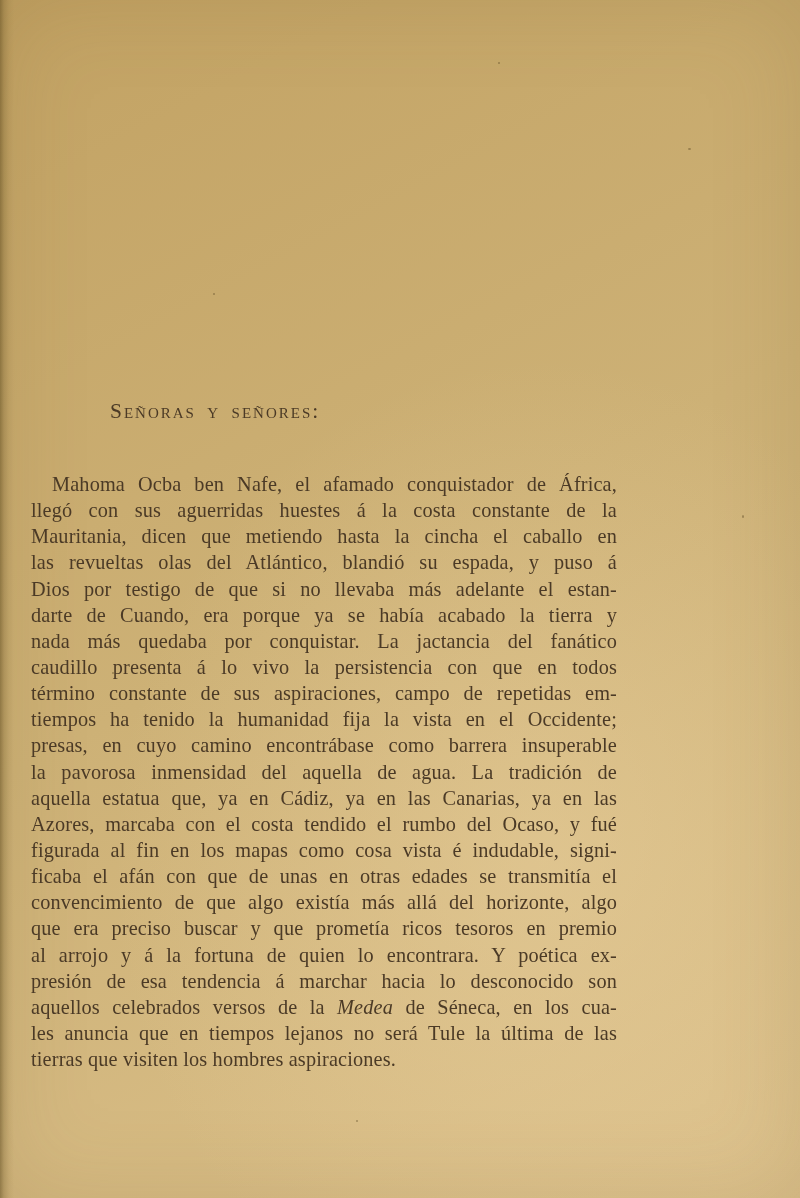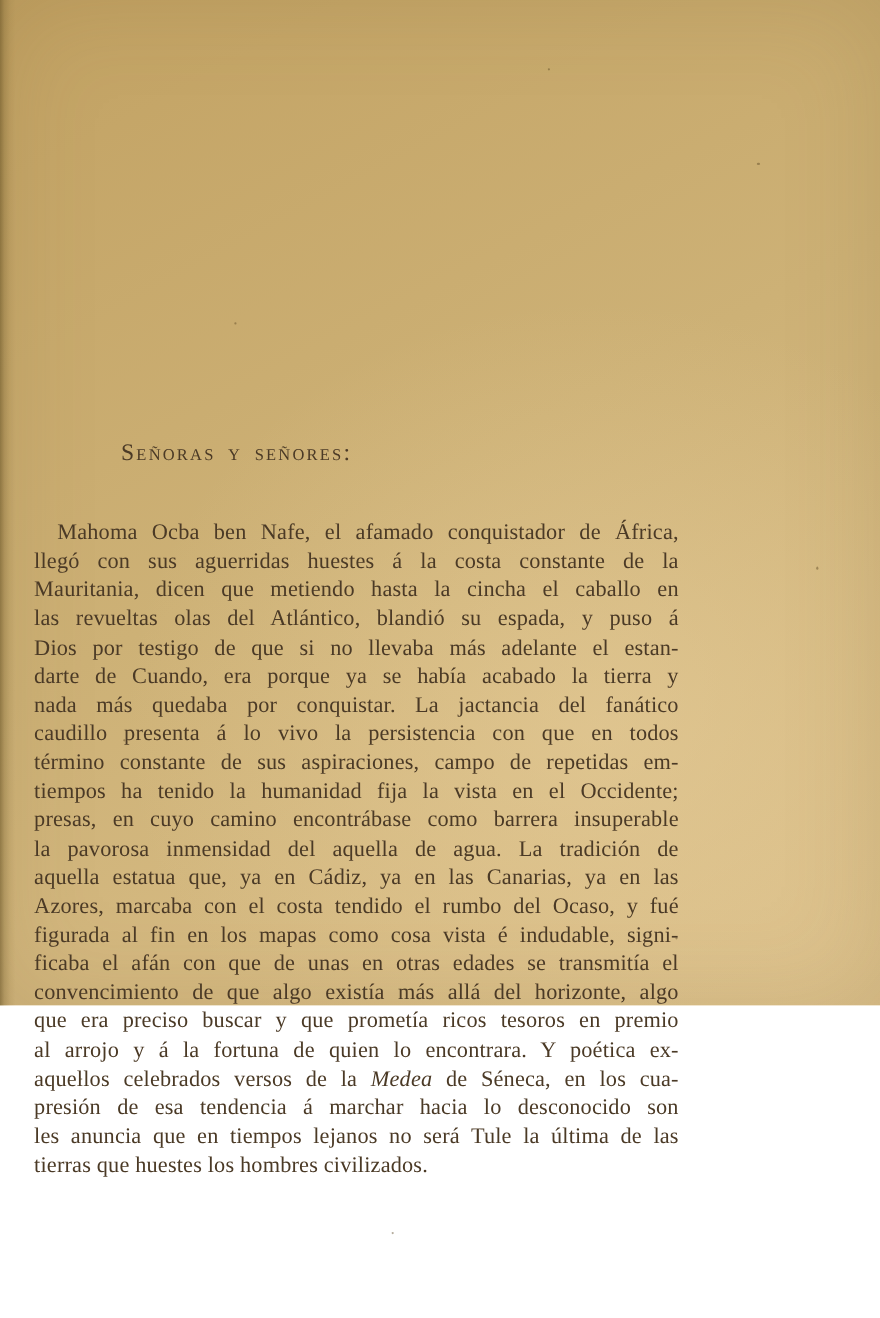--- a/index.html
+++ b/index.html
@@ -10,21 +10,21 @@
   }
   * { margin: 0; padding: 0; box-sizing: border-box; }
   html, body { width: 800px; height: 1198px; }
   body {
     font-family: "Liberation Serif", "DejaVu Serif", serif;
     overflow: hidden;
   }
   .page {
     position: relative;
     width: 800px;
-    height: 914px;
+    height: 1198px;
     background:
       radial-gradient(ellipse 90% 70% at 68% 72%, rgba(235, 210, 160, 0.45) 0%, rgba(235,210,160,0) 60%),
       linear-gradient(152deg, var(--paper-dark) 0%, var(--paper) 48%, var(--paper-light) 100%);
     box-shadow: inset 0 0 90px rgba(120, 95, 45, 0.18);
   }
   .gutter {
     position: absolute;
     left: 0; top: 0; bottom: 0;
     width: 14px;
     background: linear-gradient(to right,
@@ -103,18 +103,18 @@
       <div class="text-line">tiempos ha tenido la humanidad fija la vista en el Occidente;</div>
       <div class="text-line">presas, en cuyo camino encontrábase como barrera insuperable</div>
       <div class="text-line">la pavorosa inmensidad del aquella de agua. La tradición de</div>
       <div class="text-line">aquella estatua que, ya en Cádiz, ya en las Canarias, ya en las</div>
       <div class="text-line">Azores, marcaba con el costa tendido el rumbo del Ocaso, y fué</div>
       <div class="text-line">figurada al fin en los mapas como cosa vista é indudable, signi-</div>
       <div class="text-line">ficaba el afán con que de unas en otras edades se transmitía el</div>
       <div class="text-line">convencimiento de que algo existía más allá del horizonte, algo</div>
       <div class="text-line">que era preciso buscar y que prometía ricos tesoros en premio</div>
       <div class="text-line">al arrojo y á la fortuna de quien lo encontrara. Y poética ex-</div>
+      <div class="text-line">presión de esa tendencia á marchar hacia lo desconocido son</div>
       <div class="text-line"><span class="">aquellos celebrados versos de la </span><span class="italic">Medea</span><span class=""> de Séneca, en los cua-</span></div>
-      <div class="text-line">presión de esa tendencia á marchar hacia lo desconocido son</div>
       <div class="text-line">les anuncia que en tiempos lejanos no será Tule la última de las</div>
-      <div class="text-line last">tierras que huestes los hombres civilizados.</div>
+      <div class="text-line last">tierras que visiten los hombres aspiraciones.</div>
     </div>
 </div>
 
 </body></html>

